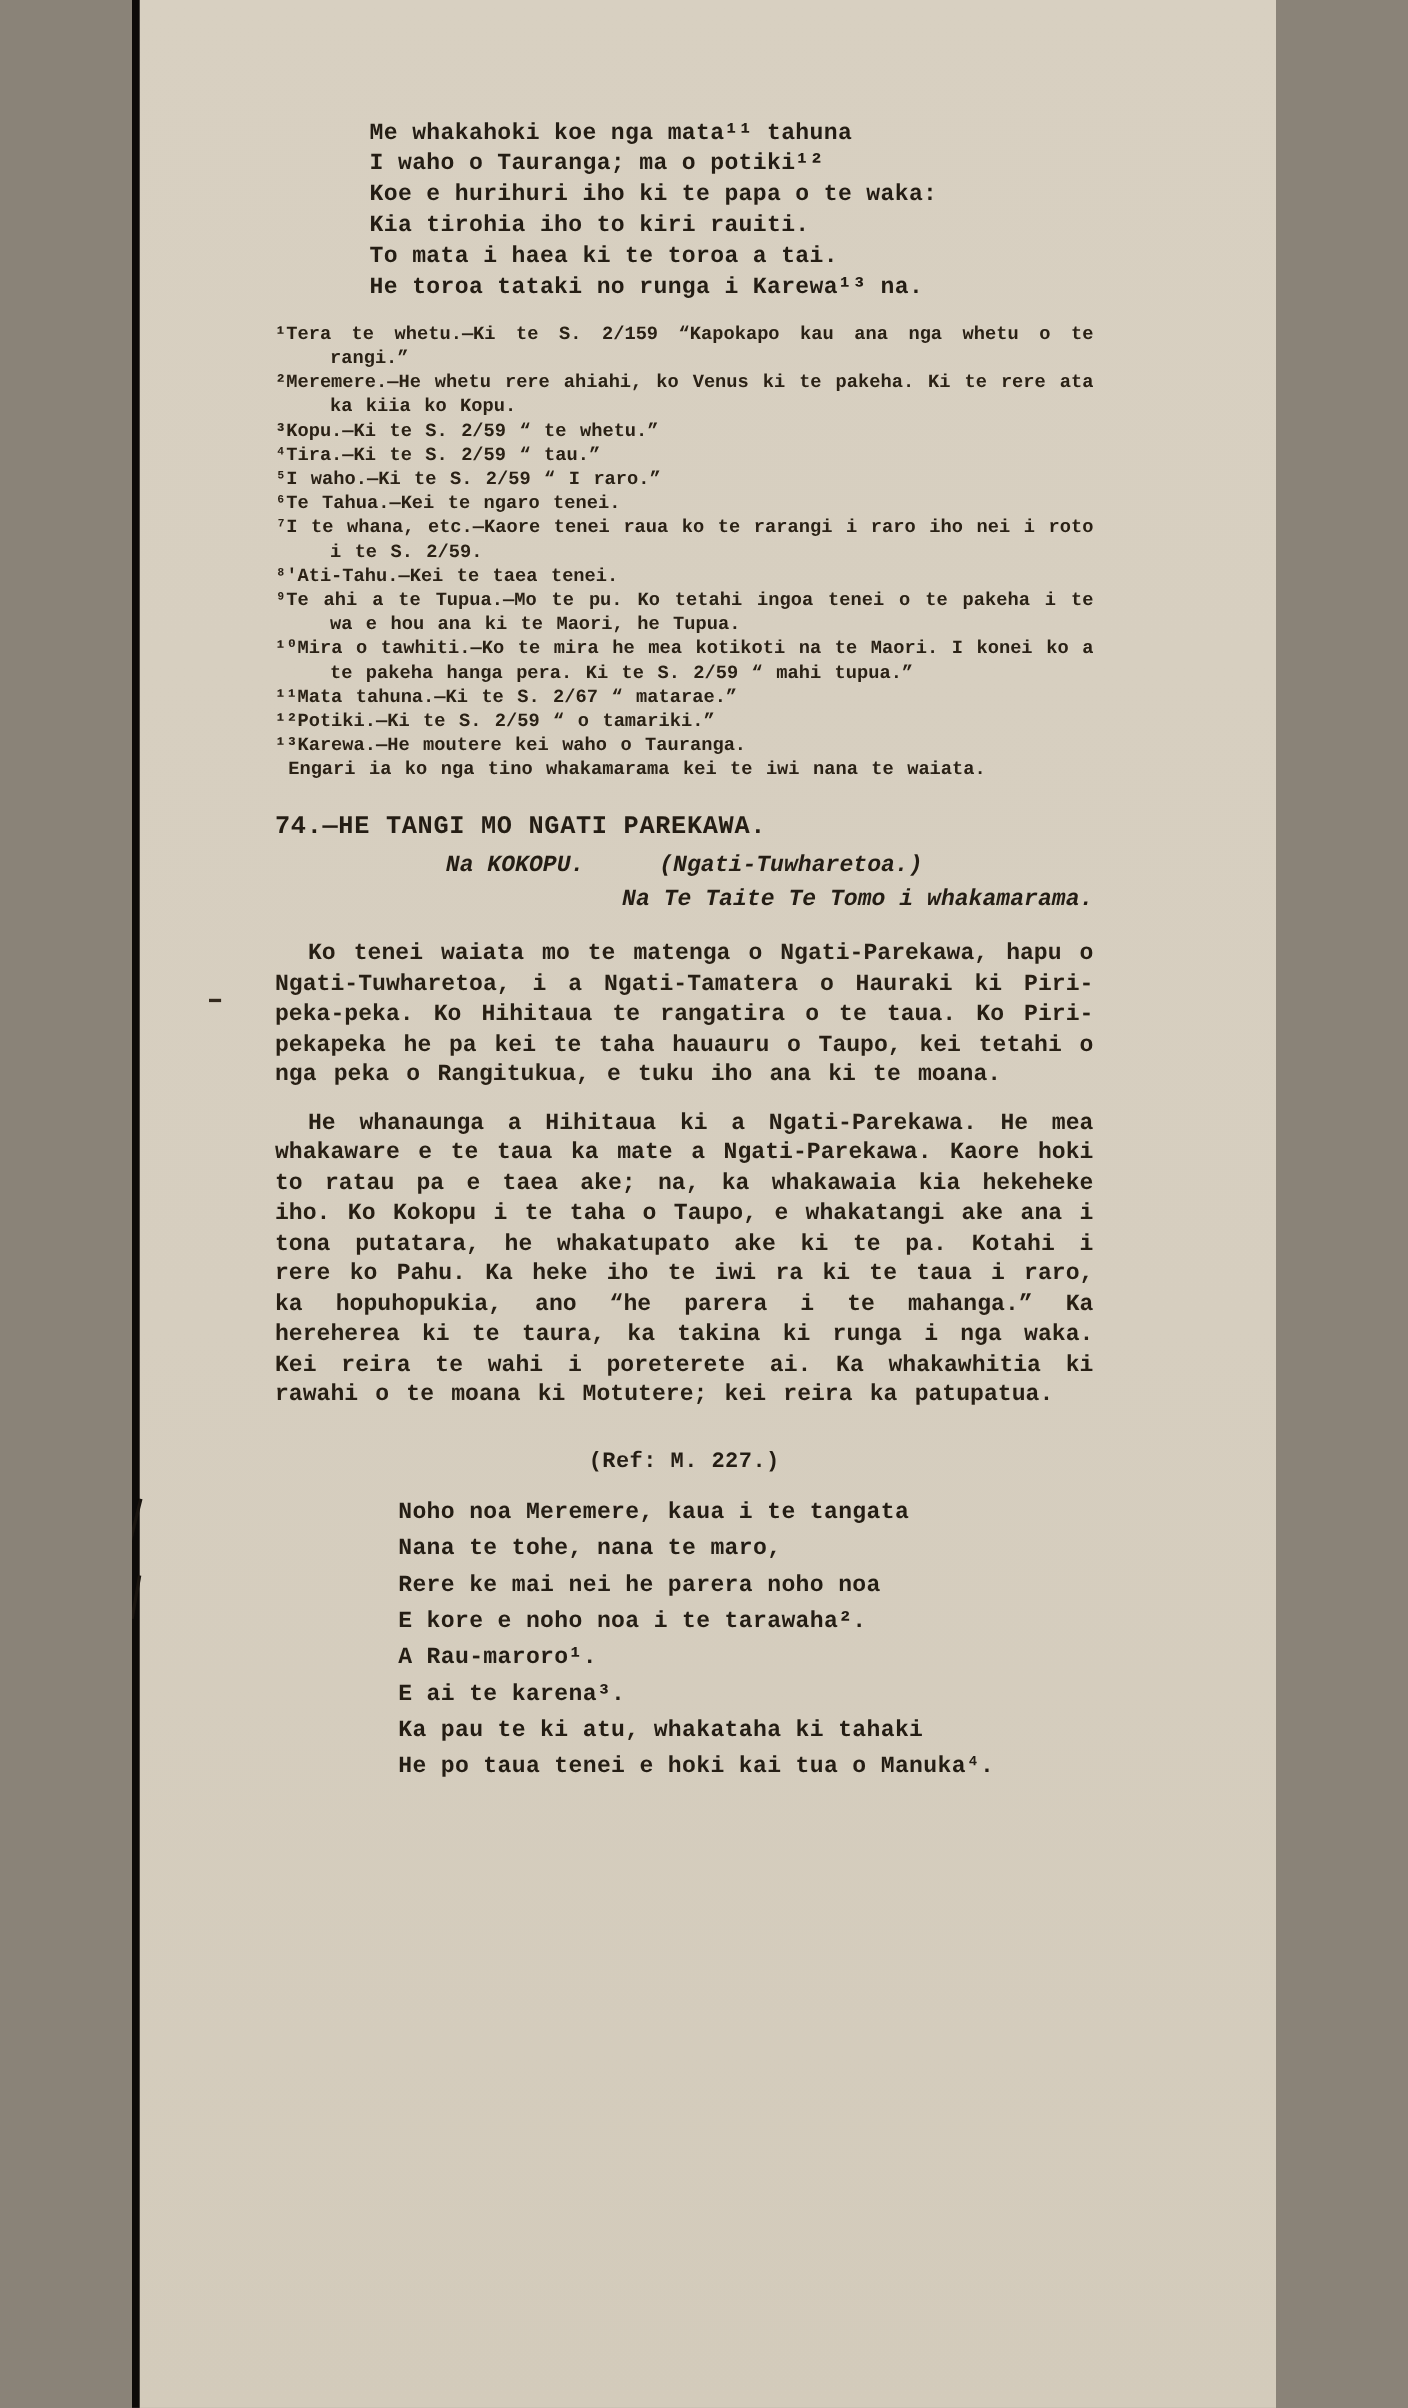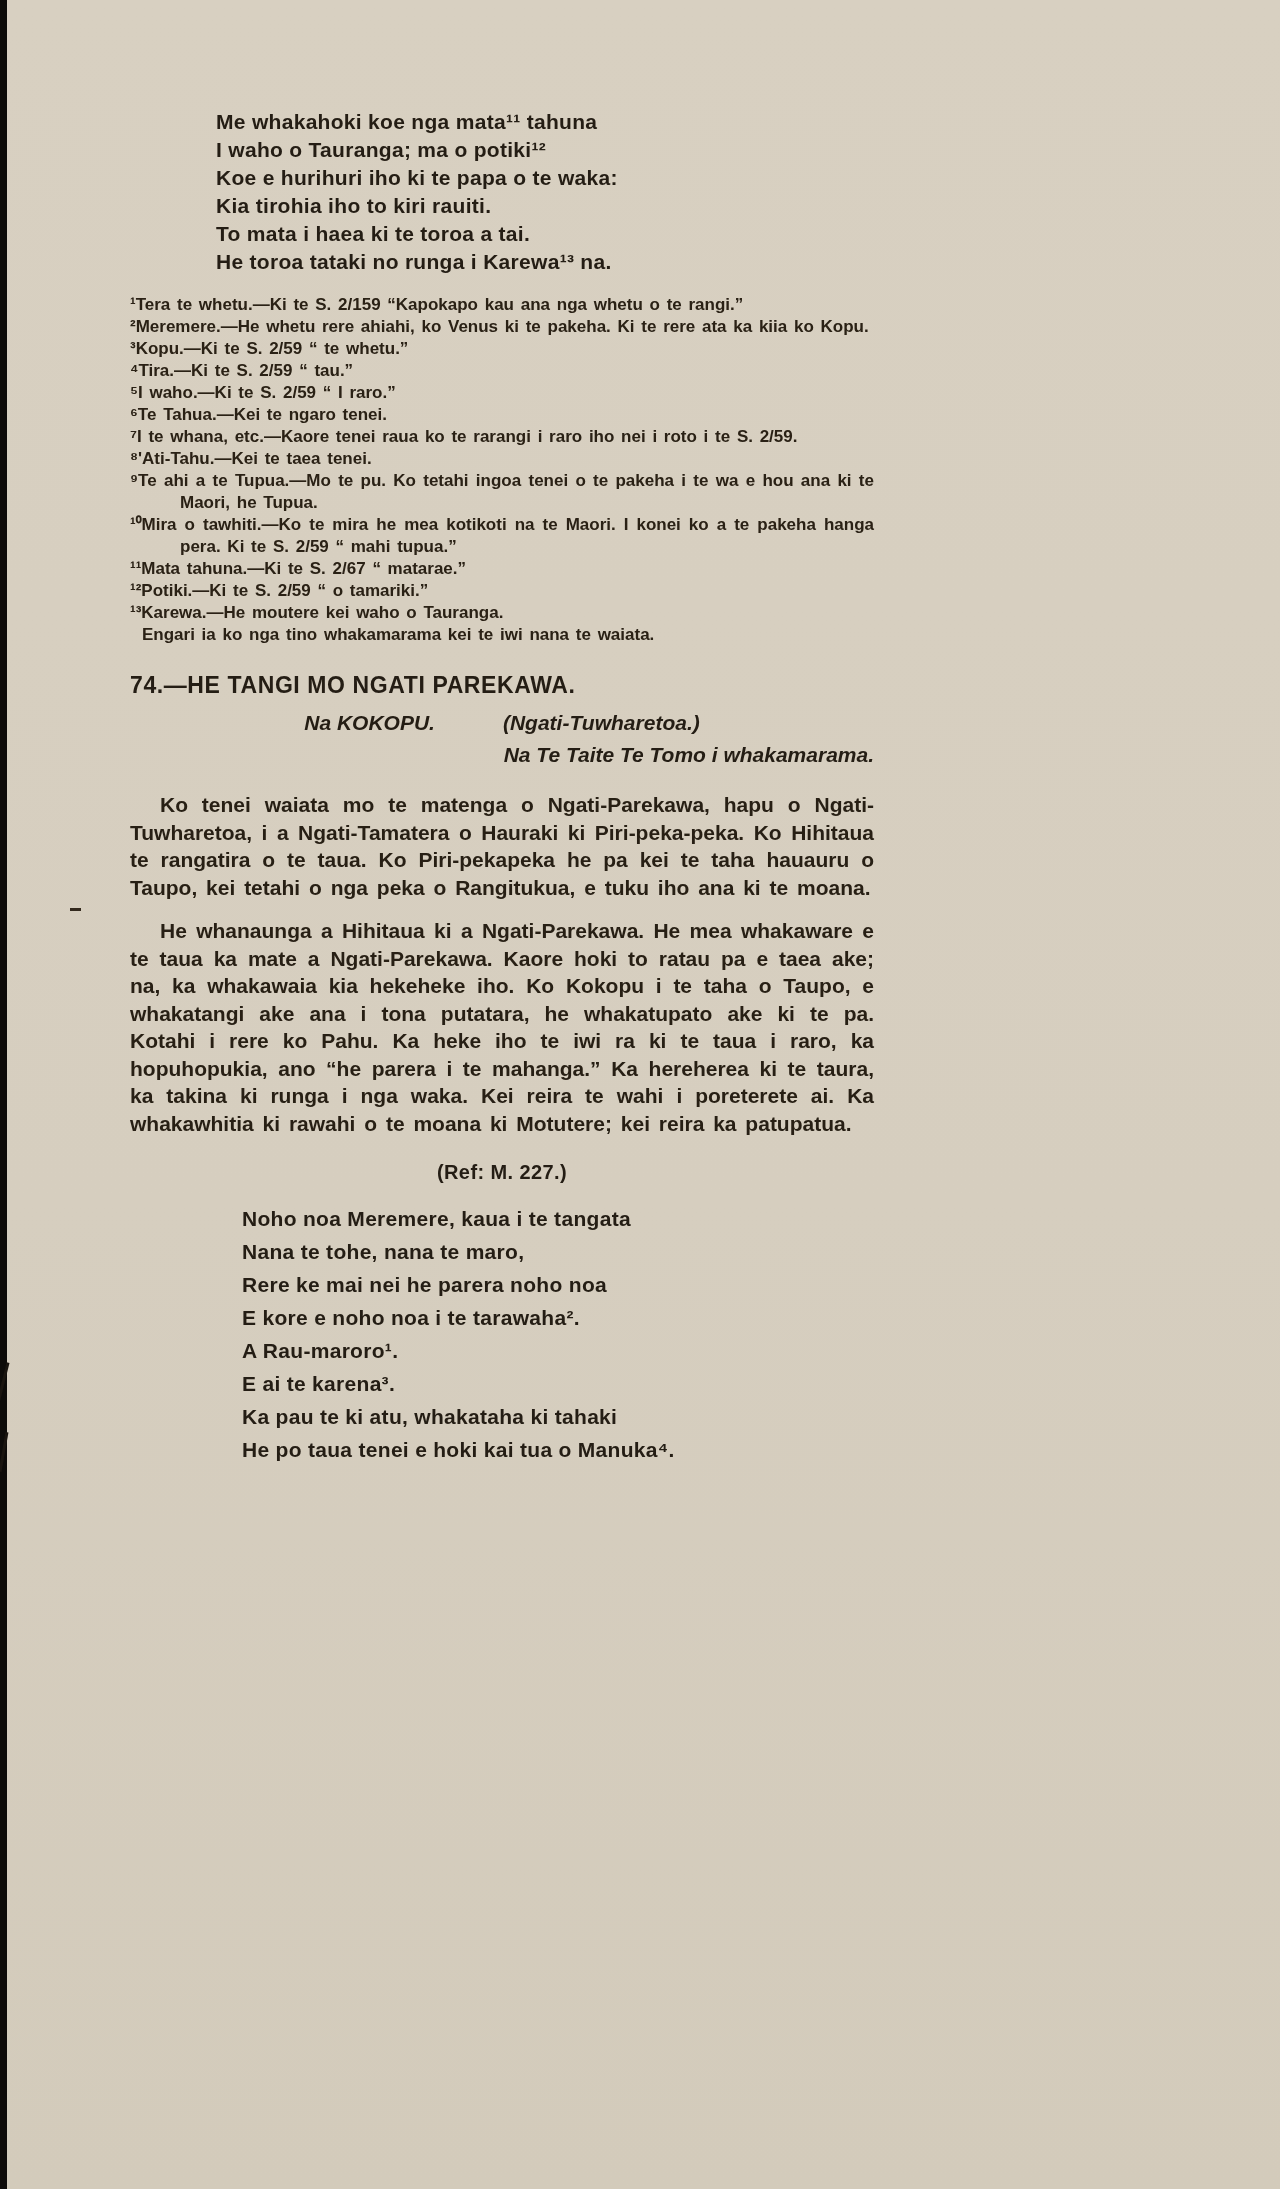--- a/index.html
+++ b/index.html
@@ -1,21 +1,21 @@
 <!DOCTYPE html>
 <html><head>
 <meta charset="utf-8">
 <style>
   html,body { margin:0; padding:0; background:#8a8378; }
   .page {
     position:relative;
-    width:1280px; height:2189px;
+    width:1040px; height:2189px;
     margin:0 auto;
     background:linear-gradient(180deg,#d8d0c1 0%, #d6cebf 55%, #d3cbbb 100%);
-    font-family:Liberation Sans, sans-serif;
+    font-family:Liberation Mono, monospace;
     color:#241d14;
     overflow:hidden;
   }
   .scan-edge {
     position:absolute; left:0; top:0; width:7px; height:100%;
     background:#0d0b09;
   }
   .scratch {
     position:absolute; background:#1a1510;
   }
@@ -54,21 +54,21 @@
 
   .para {
     margin:16px 0 0 0;
     font-size:21px; font-weight:bold; line-height:27.5px;
     text-align:justify; text-indent:30px; word-spacing:3px;
     color:#271f14;
   }
   .para-first { margin-top:24px; }
 
   .ref-line {
-    margin-top:24px; text-align:center;
+    margin-top:35px; text-align:center;
     font-size:20px; font-weight:bold; letter-spacing:0.4px;
   }
 
   .poem-bottom {
     margin:18px 0 0 112px;
     font-size:21px; font-weight:bold; line-height:33px; letter-spacing:0.3px;
   }
   .poem-bottom .pline { white-space:nowrap; }
 </style>
 </head>

